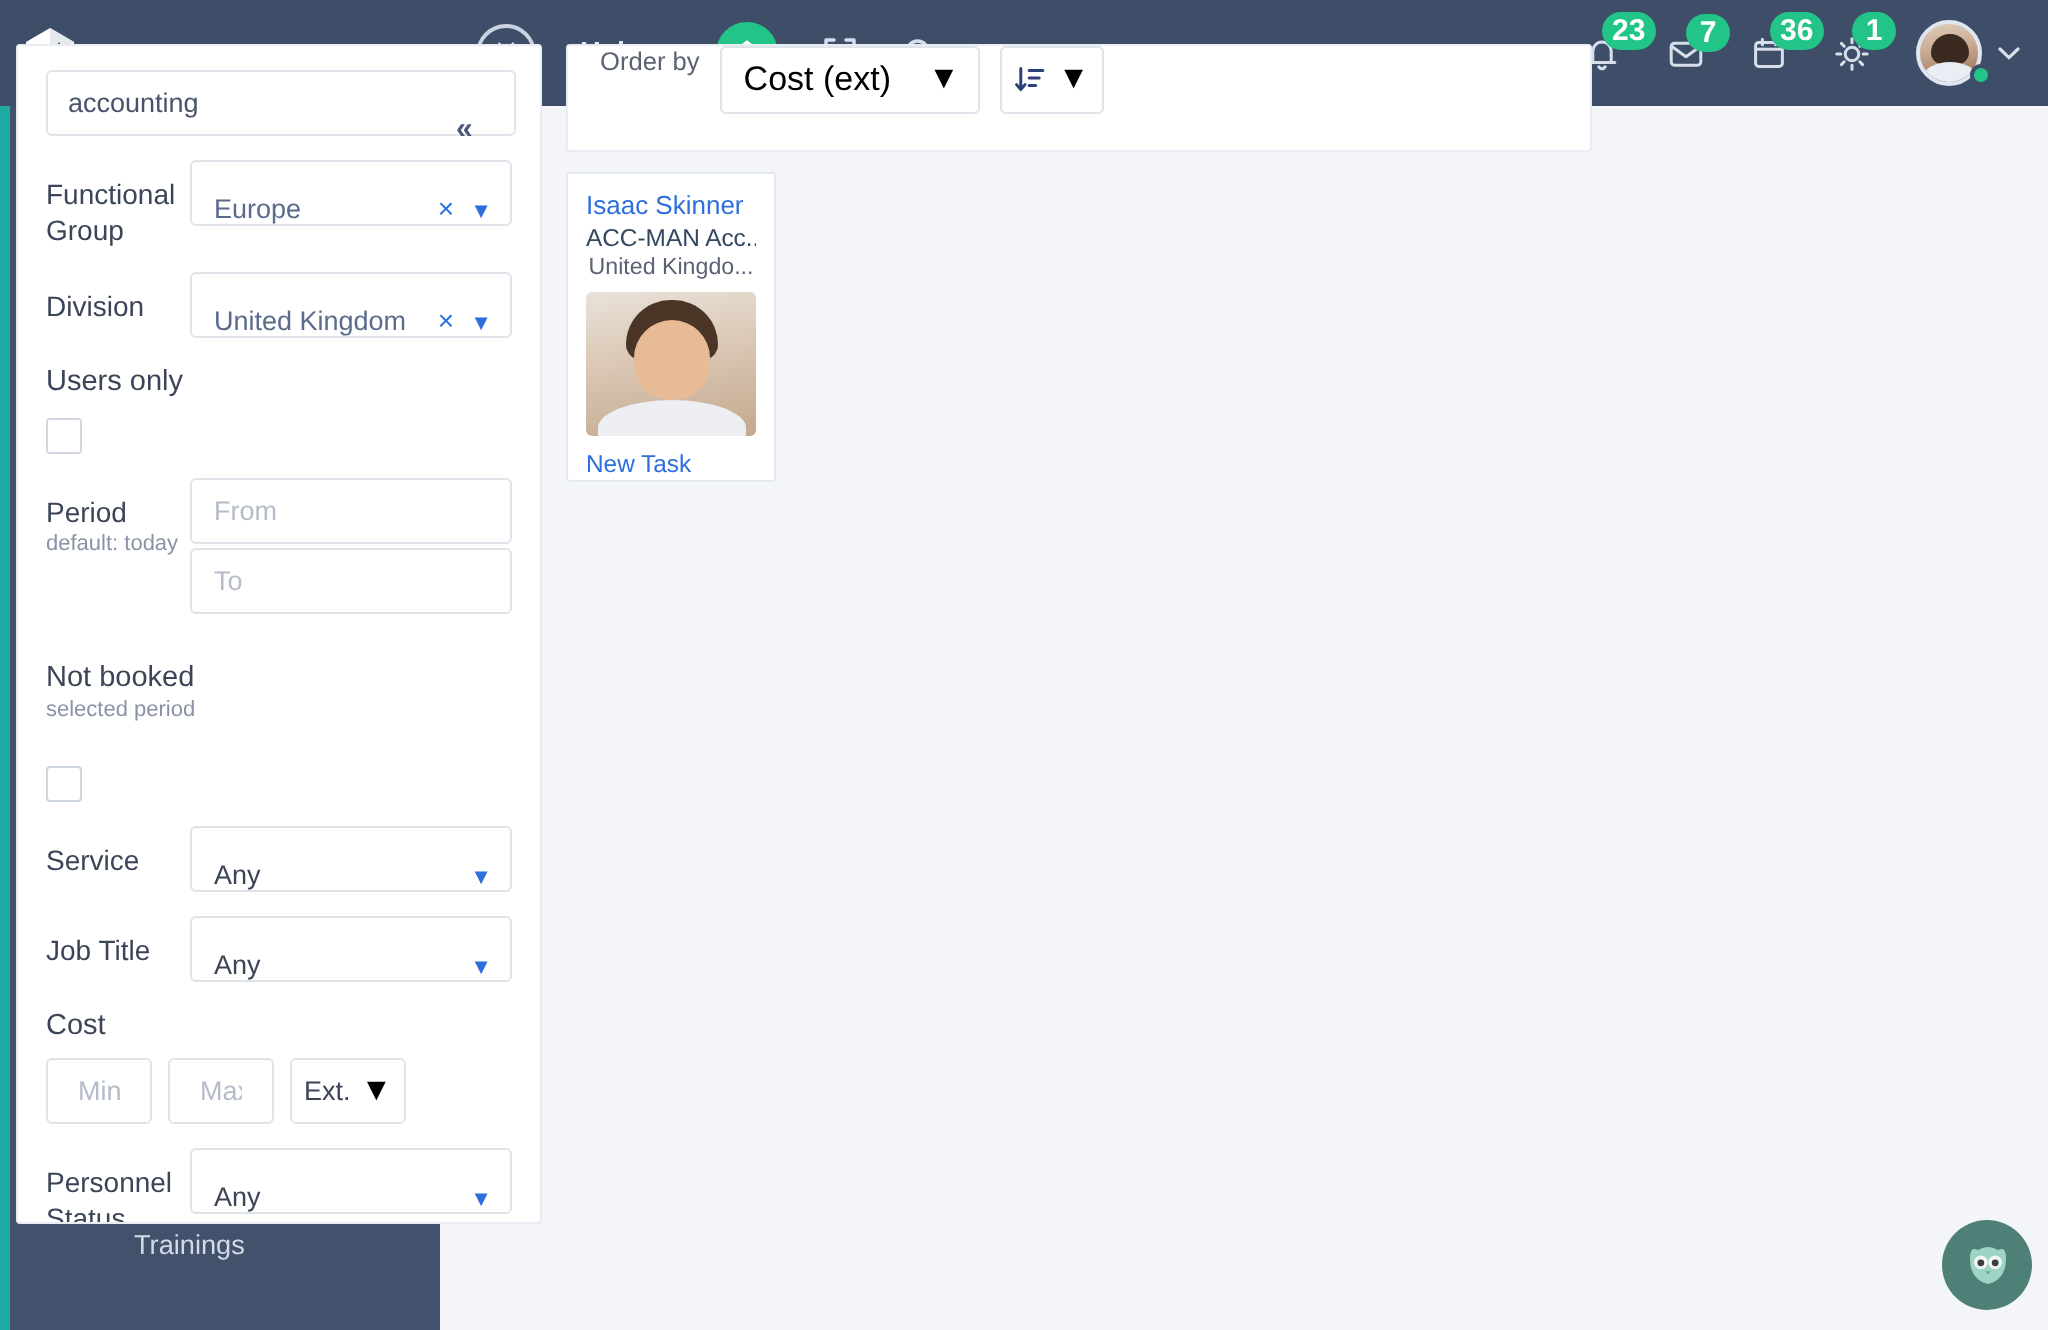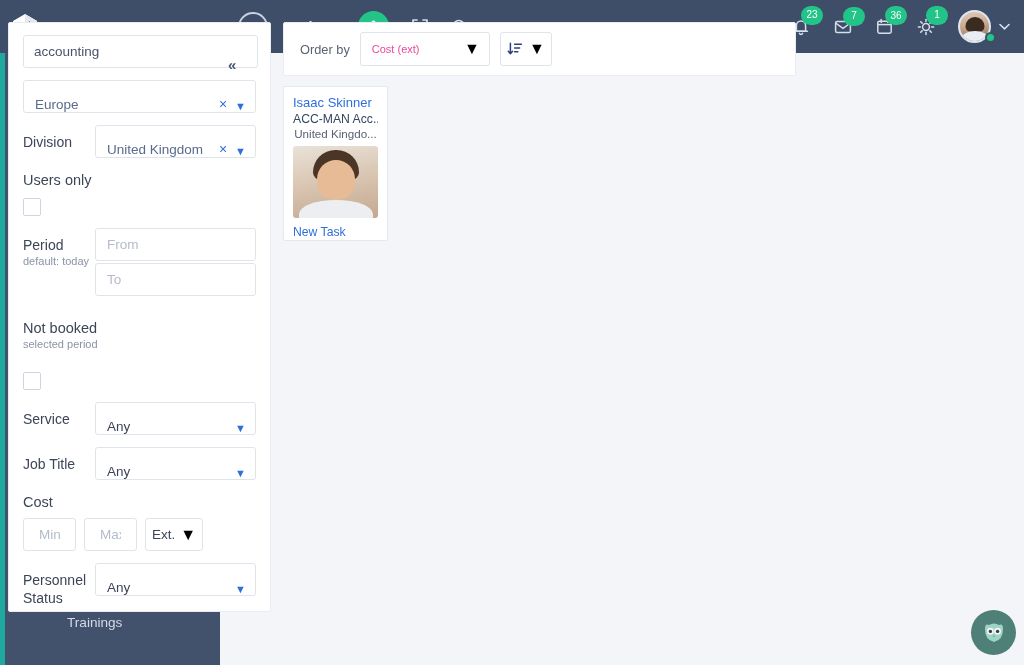--- a/index.html
+++ b/index.html
@@ -29,21 +29,21 @@
     width: 31px; height: 31px; border-radius: 50%; background: #22c587;
     display: flex; align-items: center; justify-content: center; cursor: pointer;
   }
   .icon-btn { color: #d7dfeb; cursor: pointer; display: flex; align-items: center; }
   .header-right { display: flex; align-items: center; gap: 22px; padding-right: 14px; }
   .badge-wrap { position: relative; display: flex; align-items: center; cursor: pointer; }
   .badge {
     position: absolute; top: -11px; left: 10px;
     min-width: 22px; height: 19px; padding: 0 5px;
     background: #22c587; color: #fff; border-radius: 10px;
-    font-size: 10px; font-weight: 400; display: flex;
+    font-size: 15px; font-weight: 700; display: flex;
     align-items: center; justify-content: center; line-height: 1;
   }
   .avatar-wrap { position: relative; display: flex; align-items: center; gap: 8px; cursor: pointer; }
   .avatar {
     width: 33px; height: 33px; border-radius: 50%; border: 2px solid #dfe6f0;
     background: linear-gradient(170deg,#dfcdbe 0%,#c9a98e 45%,#8d6a52 100%);
     position: relative; overflow: hidden;
   }
   .avatar::before { content:""; position:absolute; left:50%; top:5px; width:19px; height:15px;
     transform:translateX(-50%); background:#3a2a20; border-radius:10px 10px 6px 6px; }
@@ -112,26 +112,26 @@
     padding:0 15px; font-size:13.5px; font-family:inherit; outline:none; color:#3c4558; }
   .costin::placeholder { color:#b4bcca; }
   .extsel { width:58px; height:33px; border:1px solid #dfe3ea; border-radius:3px;
     display:flex; align-items:center; justify-content:center; gap:5px; cursor:pointer; }
   .extsel .t { font-size:13.5px; color:#3c4558; }
 
   
   .results-bar {
     position:absolute; top:22px; left:283px; width:513px; height:54px;
     background:#fff; border:1px solid #e9ecf2; border-radius:2px;
-    display:flex; align-items:center; padding-left:16px; gap:10px;
+    display:flex; padding-left:16px; gap:10px;
   }
   .orderby-lbl { font-size:12.8px; color:#5a6274; }
   .orderby-sel { width:130px; height:34px; border:1px solid #dfe3ea; border-radius:3px;
     display:flex; align-items:center; padding:0 9px 0 11px; cursor:pointer; }
-  .orderby-sel .val { flex:1; font-size:11px; color:#ec4899; }
+  .orderby-sel .val { flex:1; font-size:17px; color:#000000; }
   .sortdir { width:52px; height:34px; border:1px solid #dfe3ea; border-radius:3px;
     display:flex; align-items:center; justify-content:center; gap:6px; cursor:pointer; }
 
   .card {
     position:absolute; top:86px; left:283px; width:105px; height:155px;
     background:#fff; border:1px solid #e4e8ef; border-radius:2px;
     padding:8px 9px; overflow:hidden;
   }
   .card .name { font-size:13px; color:#2f6fdd; cursor:pointer; white-space:nowrap;
     overflow:hidden; text-align:left; }
@@ -277,20 +277,21 @@
   </div>
 
   <div class="main"></div>
 
   <div class="collapse-btn">«</div>
 
   <div class="filter-panel">
     <input class="fp-search" value="accounting" style="">
 
     <div class="frow">
+      <div class="flabel">Functional Group</div>
       <div class="fctl">
         <div class="sel">
           <span class="val">Europe</span>
           <span class="x">×</span>
           <span class="cv">▼</span>
         </div>
       </div>
     </div>
 
     <div class="frow">

